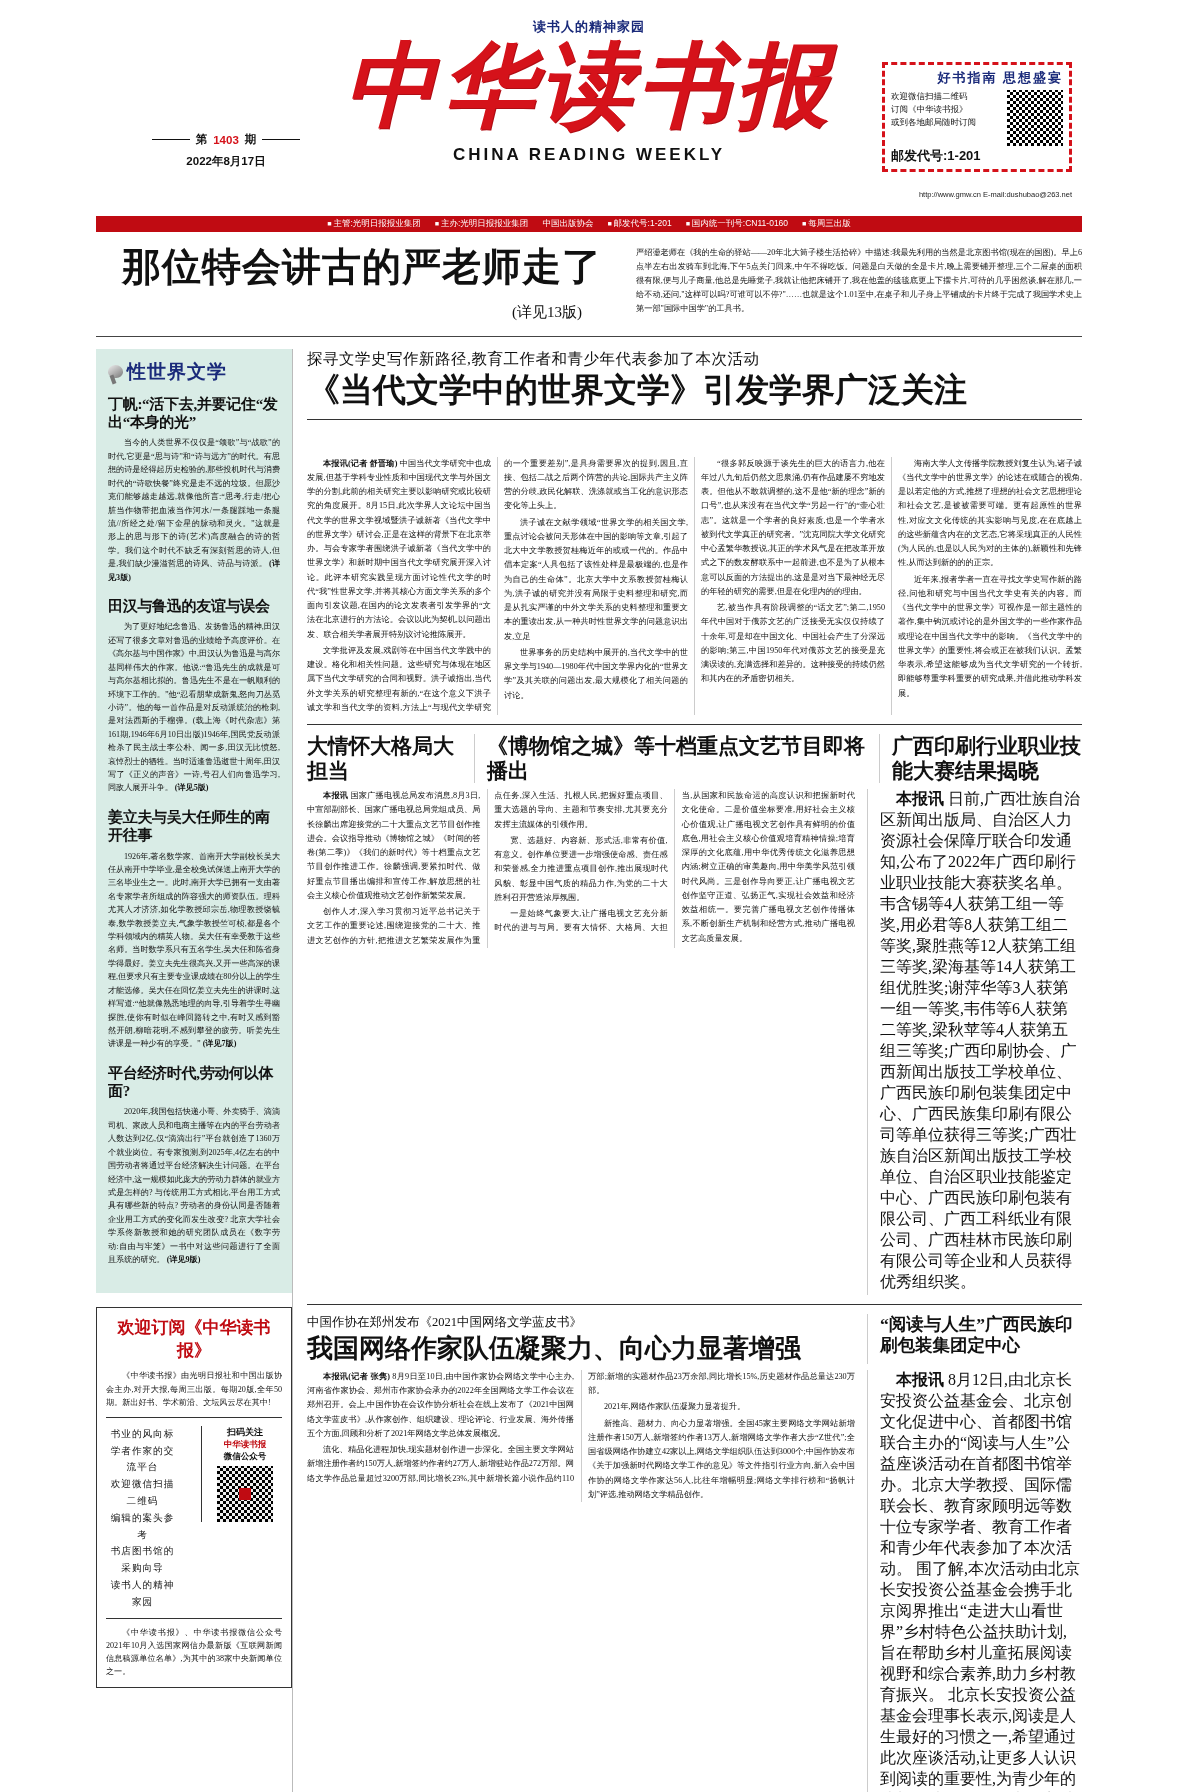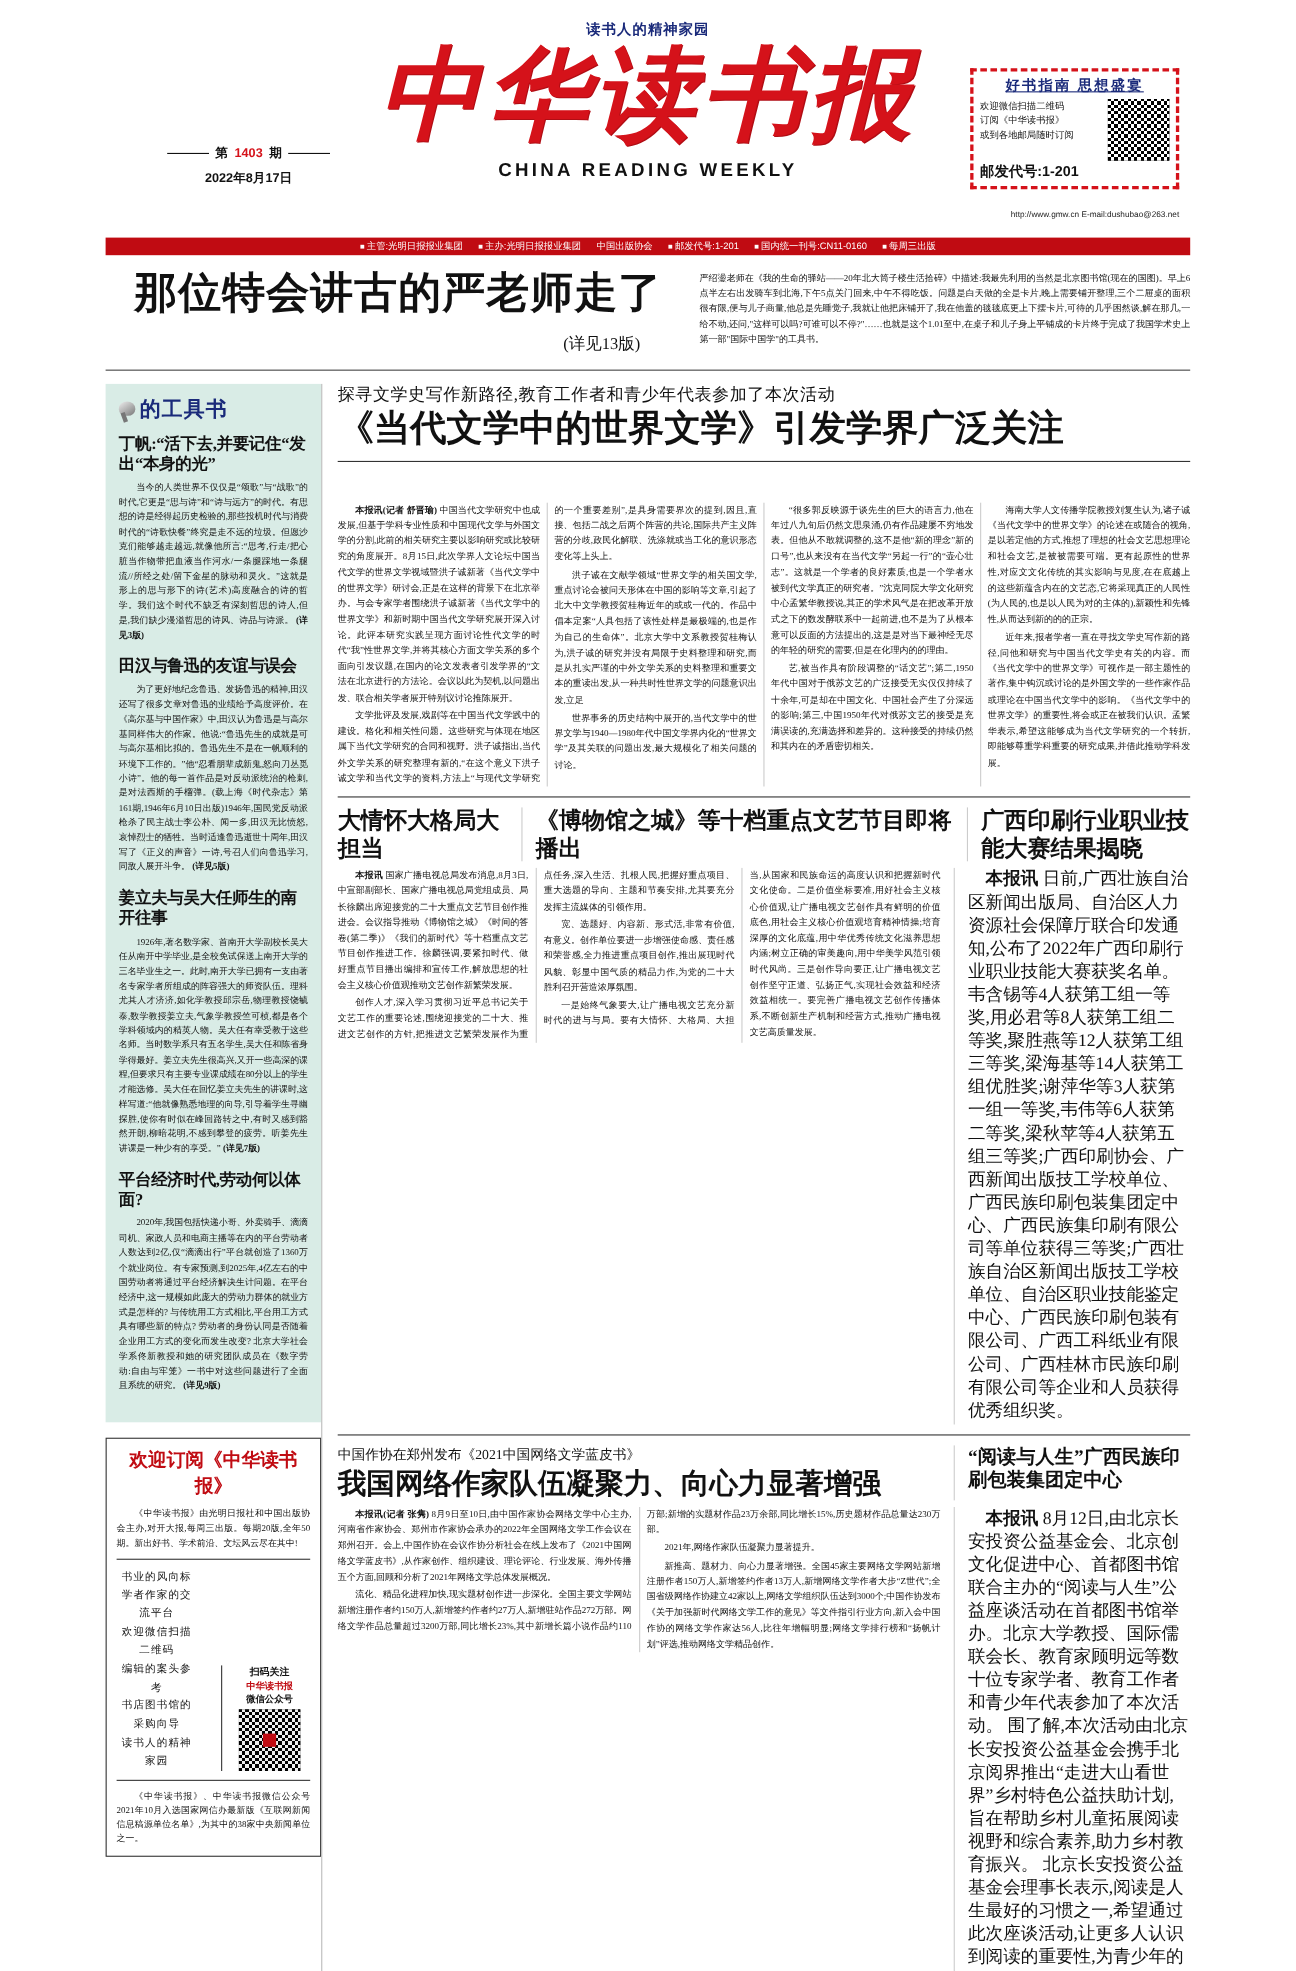--- a/index.html
+++ b/index.html
@@ -45,24 +45,23 @@
     top:145px;font-size:17px;letter-spacing:3px;font-weight:600;
     font-family:"Liberation Sans","DejaVu Sans",sans-serif;
     white-space:nowrap;
   }
   .qr-box{
     position:absolute;right:10px;top:26px;width:190px;
     border:3px dashed #d5121a;padding:4px 6px;box-sizing:border-box;
     background:#fff;
   }
   .qr-head{
-    text-align:center;color:#1a2a7a;font-weight:700;font-size:13px;
+    text-align:right;color:#1a2a7a;font-weight:700;font-size:13px;
     letter-spacing:2px;white-space:nowrap;
     font-family:"Liberation Sans","DejaVu Sans",sans-serif;
-    text-decoration:underline;
   }
   .qr-body{display:flex;gap:4px;margin-top:3px;align-items:flex-start;}
   .qr-lines{flex:1;font-size:8.5px;line-height:1.5;font-family:"Liberation Sans","DejaVu Sans",sans-serif;}
   .qr-code{width:56px;height:56px;flex:0 0 56px;
     background:
       repeating-linear-gradient(90deg,#000 0 3px,#fff 3px 6px),
       repeating-linear-gradient(0deg,#000 0 3px,#fff 3px 6px);
     background-blend-mode:difference;
   }
   .qr-foot{font-size:13px;font-weight:700;margin-top:1px;letter-spacing:0px;
@@ -117,21 +116,21 @@
   .g-ref{font-weight:700;}
   
   .subs{
     border:1px solid #333;margin-top:14px;padding:8px 9px;box-sizing:border-box;
   }
   .subs-title{
     text-align:center;color:#c00b12;font-weight:700;font-size:17px;letter-spacing:0px;
   }
   .subs-p{font-size:8.1px;line-height:1.62;text-align:justify;margin-top:7px;text-indent:16px;}
   .subs-div{border-top:1px solid #333;margin:8px 0;}
-  .subs-mid{display:flex;gap:22px;align-items:flex-end;}
+  .subs-mid{display:flex;gap:22px;align-items:flex-start;}
   .subs-slogans{flex:1;text-align:center;font-size:9.6px;line-height:1.75;letter-spacing:1px;}
   .subs-qr{flex:0 0 74px;border-left:1px solid #333;padding-left:6px;text-align:center;}
   .subs-qr-t1{font-size:9px;font-weight:700;}
   .subs-qr-t2{font-size:8.5px;font-weight:700;color:#c00b12;}
   .subs-qr-t3{font-size:8.5px;font-weight:700;}
   .qr2{width:56px;height:56px;margin:3px auto 0;
     background:
       repeating-linear-gradient(90deg,#111 0 3px,#fff 3px 6px),
       repeating-linear-gradient(0deg,#111 0 3px,#fff 3px 6px);
     background-blend-mode:difference;position:relative;}
@@ -219,21 +218,21 @@
   </div>
   <hr class="hr-thin">
 
   <div class="content">
 
     <div class="col-left">
 
       <div class="guide">
         <div class="guide-head">
           <span class="guide-bullet"></span>
-          <span>的工具书</span>
+          <span>性世界文学</span>
         </div>
         <div id="guide-items">
             <div class="g-item">
               <div class="g-title">丁帆:“活下去,并要记住“发出“本身的光”</div>
               <div class="g-text">当今的人类世界不仅仅是“颂歌”与“战歌”的时代,它更是“思与诗”和“诗与远方”的时代。有思想的诗是经得起历史检验的,那些投机时代与消费时代的“诗歌快餐”终究是走不远的垃圾。但愿沙克们能够越走越远,就像他所言:“思考,行走/把心脏当作物带把血液当作河水/一条腿踩地一条腿流//所经之处/留下金星的脉动和灵火。”这就是形上的思与形下的诗(艺术)高度融合的诗的哲学。我们这个时代不缺乏有深刻哲思的诗人,但是,我们缺少漫溢哲思的诗风、诗品与诗派。 <span class="g-ref">(详见3版)</span></div>
             </div>
             <div class="g-item">
               <div class="g-title">田汉与鲁迅的友谊与误会</div>
               <div class="g-text">为了更好地纪念鲁迅、发扬鲁迅的精神,田汉还写了很多文章对鲁迅的业绩给予高度评价。在《高尔基与中国作家》中,田汉认为鲁迅是与高尔基同样伟大的作家。他说:“鲁迅先生的成就是可与高尔基相比拟的。鲁迅先生不是在一帆顺利的环境下工作的。”他“忍看朋辈成新鬼,怒向刀丛觅小诗”。他的每一首作品是对反动派统治的枪刺,是对法西斯的手榴弹。(载上海《时代杂志》第161期,1946年6月10日出版)1946年,国民党反动派枪杀了民主战士李公朴、闻一多,田汉无比愤怒,哀悼烈士的牺牲。当时适逢鲁迅逝世十周年,田汉写了《正义的声音》一诗,号召人们向鲁迅学习,同敌人展开斗争。 <span class="g-ref">(详见5版)</span></div>
             </div>

